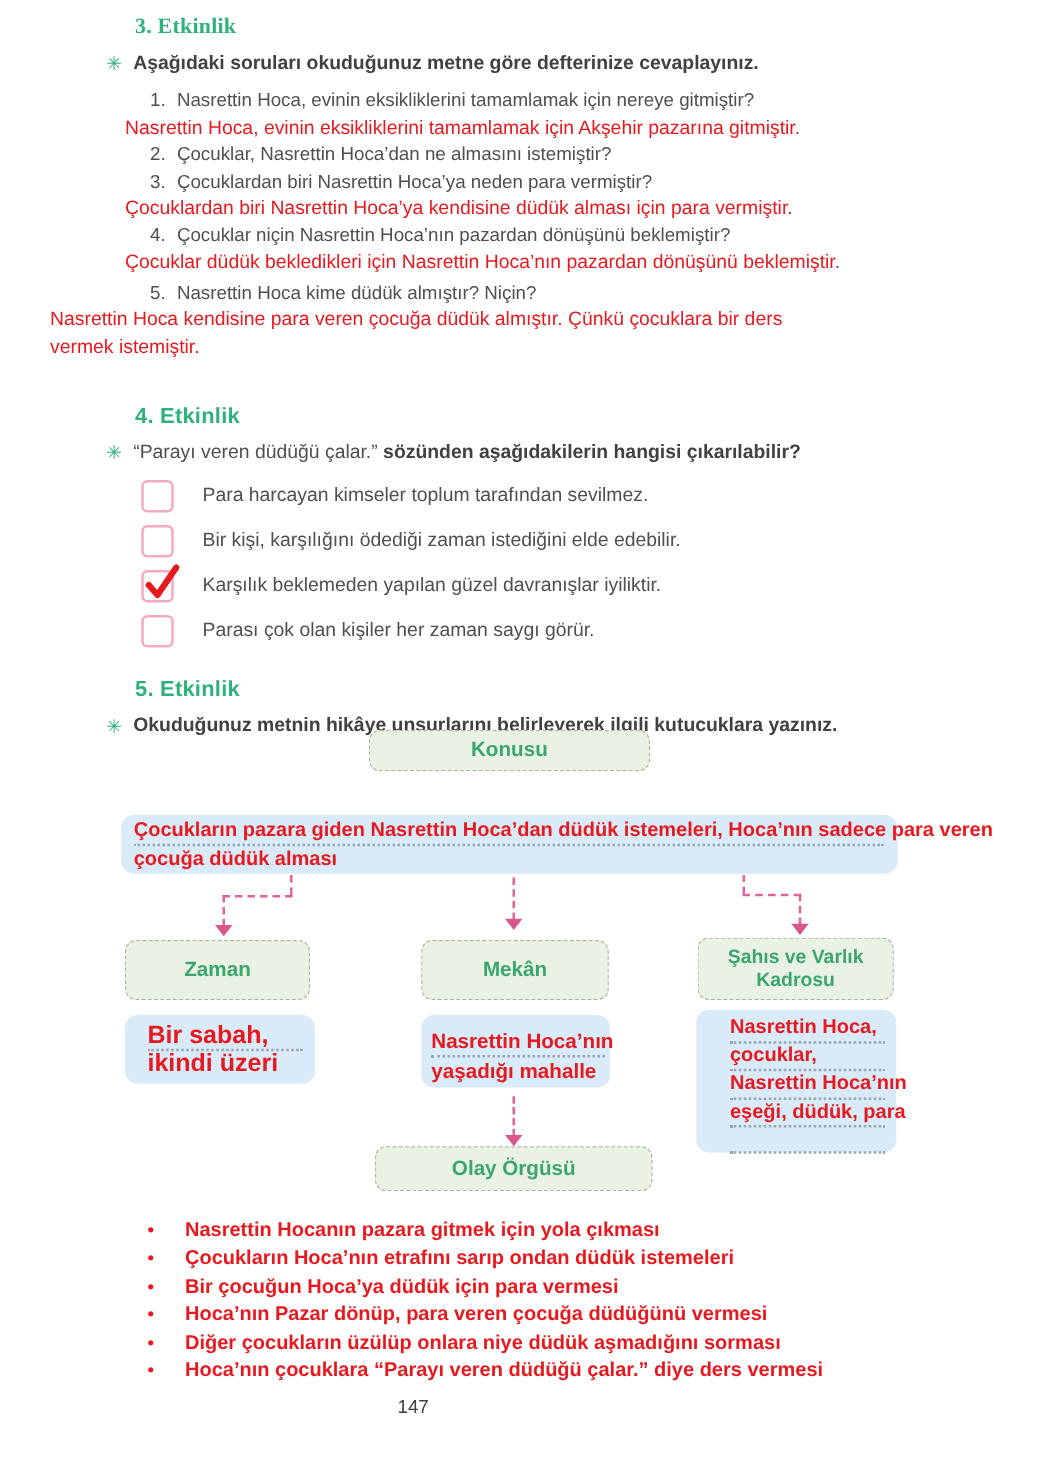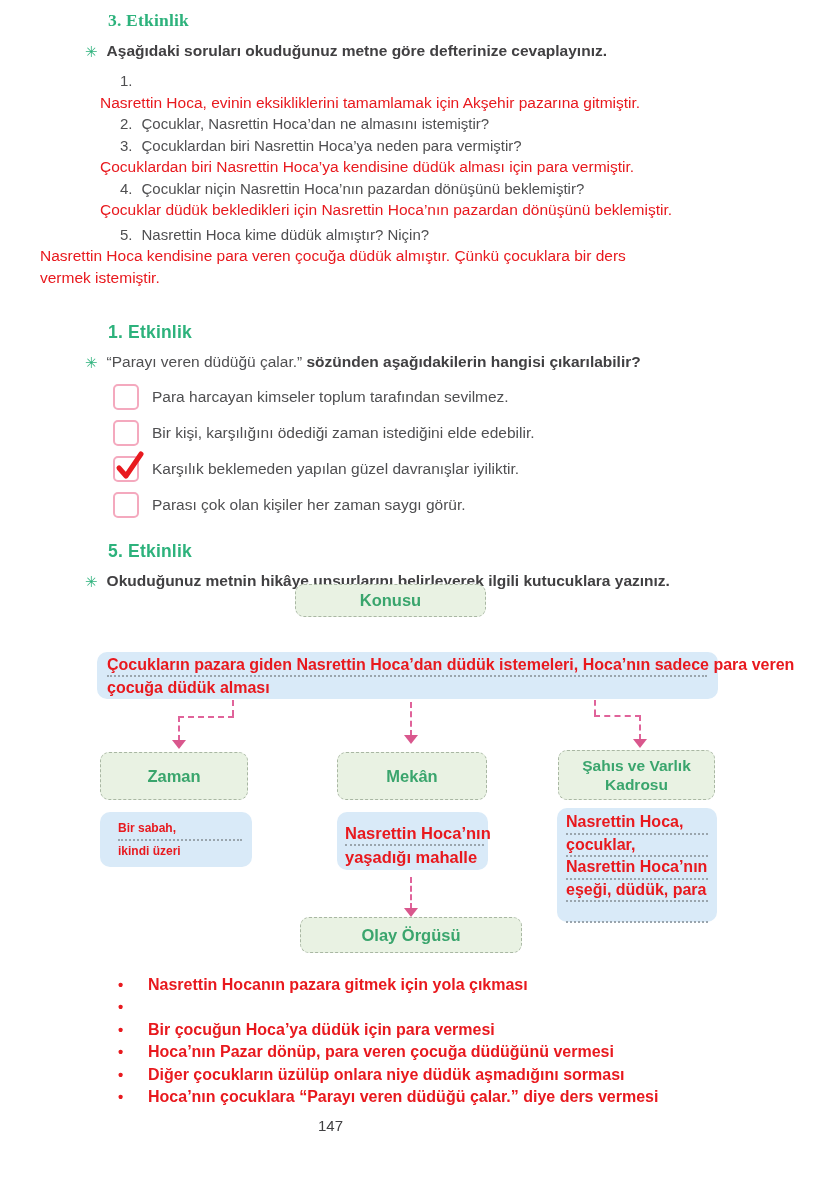--- a/index.html
+++ b/index.html
@@ -43,54 +43,54 @@
   }
   .qa-a {
     margin-left:100px; font-size:15.5px; color:#e8191e;
     line-height:21.5px;
   }
   .qa-q.gap-top { margin-top:3px; }
   #a5 { width:630px;margin-left:40px; }
 
   
   #options { position:absolute; left:113px; top:384px; }
-  .opt { display:flex; align-items:center; gap:13px; margin-bottom:10px; }
+  .opt { display:flex; align-items:center; gap:23px; margin-bottom:10px; }
   .cbox {
     position:relative; width:26px; height:26px; flex:0 0 26px;
     border:2px solid #f4a9be; border-radius:5px; background:#fff;
   }
   .checkmark-svg { position:absolute; left:-2px; top:-8px; }
   .opt-label { font-size:15.5px; color:#4f4f51; }
 
   
   .gbox {
     position:absolute; background:#e9f2e3;
     border:1.5px dashed #a9b7a3; border-radius:9px;
     color:#3aa56d; text-align:center; font-size:16.5px; font-weight:bold;
     display:flex; flex-direction:column; justify-content:center;
   }
-  #box-konusu { left:295px; top:584px; width:191px; height:33px; }
+  #box-konusu { left:295px; top:584px; width:225px; height:33px; }
   #box-zaman  { left:100px; top:752px; width:148px; height:48px; }
   #box-mekan  { left:337px; top:752px; width:150px; height:48px; }
   #box-sahis  { left:558px; top:750px; width:157px; height:50px; font-size:15.5px; line-height:19px; }
   #box-olay   { left:300px; top:917px; width:222px; height:36px; }
 
   .bbox {
     position:absolute; background:#d9eaf8; border-radius:10px;
     color:#e8191e; font-weight:bold;
   }
   .dotline { border-bottom:2px dotted #9aa5ad; }
   #ans-konusu { left:97px; top:652px; width:621px; height:47px; font-size:16px; padding:2px 0 0 10px; }
   #ans-konusu .l1 { white-space:nowrap; overflow:visible; line-height:21px; width:600px;text-align:right; }
   #ans-konusu .l2 { line-height:21px; }
-  #ans-zaman { left:100px; top:812px; width:152px; height:55px; font-size:12px; padding:6px 10px 0 18px; }
+  #ans-zaman { left:100px; top:812px; width:152px; height:55px; font-size:20px; padding:6px 10px 0 18px; }
   #ans-zaman div { line-height:21px; }
   #ans-mekan { left:337px; top:812px; width:151px; height:58px; font-size:16.5px; padding:10px 4px 0 8px; }
   #ans-mekan div { line-height:22px; white-space:nowrap; }
-  #ans-sahis { left:557px; top:808px; width:160px; height:114px; font-size:16px; padding:4px 9px 0 9px; }
+  #ans-sahis { left:557px; top:808px; width:160px; height:114px; font-size:16px; padding:4px 9px 0 27px; }
   #ans-sahis div { line-height:20.5px; white-space:nowrap; }
   .empty-line { height:20.5px; }
 
   
   .dashv { position:absolute; width:0; border-left:2.5px dashed #e0639a; }
   .dashh { position:absolute; height:0; border-top:2.5px dashed #e0639a; }
   .ahead {
     position:absolute; width:0; height:0;
     border-left:7px solid transparent; border-right:7px solid transparent;
     border-top:9px solid #d9578d;
@@ -115,20 +115,21 @@
   <div id="h-act3" class="act-heading">3. Etkinlik</div>
 
   <div id="instr-3" class="instr">
     <span class="star">✳</span>
     <span>Aşağıdaki soruları okuduğunuz metne göre defterinize cevaplayınız.</span>
   </div>
 
   <div id="qa">
     <div class="qa-q">
       <span>1.</span>
+      <span>Nasrettin Hoca, evinin eksikliklerini tamamlamak için nereye gitmiştir?</span>
     </div>
     <div class="qa-a">Nasrettin Hoca, evinin eksikliklerini tamamlamak için Akşehir pazarına gitmiştir.</div>
 
     <div class="qa-q">
       <span>2.</span>
       <span>Çocuklar, Nasrettin Hoca’dan ne almasını istemiştir?</span>
     </div>
 
     <div class="qa-q">
       <span>3.</span>
@@ -142,21 +143,21 @@
     </div>
     <div class="qa-a">Çocuklar düdük bekledikleri için Nasrettin Hoca’nın pazardan dönüşünü beklemiştir.</div>
 
     <div class="qa-q gap-top">
       <span>5.</span>
       <span>Nasrettin Hoca kime düdük almıştır? Niçin?</span>
     </div>
     <div class="qa-a" id="a5">Nasrettin Hoca kendisine para veren çocuğa düdük almıştır. Çünkü çocuklara bir ders vermek istemiştir.</div>
   </div>
 
-  <div id="h-act4" class="act-heading">1. Etkinlik</div>
+  <div id="h-act4" class="act-heading">4. Etkinlik</div>
 
   <div id="instr-4" class="instr">
     <span class="star">✳</span>
     <span>
       <span class="q4-quote">“Parayı veren düdüğü çalar.”</span>
       <span>sözünden aşağıdakilerin hangisi çıkarılabilir?</span>
     </span>
   </div>
 
   <div id="options">
@@ -239,20 +240,21 @@
 
   <div id="box-olay" class="gbox">Olay Örgüsü</div>
 
   <div id="events">
     <div class="ev">
       <span class="ev-bullet">•</span>
       <span>Nasrettin Hocanın pazara gitmek için yola çıkması</span>
     </div>
     <div class="ev">
       <span class="ev-bullet">•</span>
+      <span>Çocukların Hoca’nın etrafını sarıp ondan düdük istemeleri</span>
     </div>
     <div class="ev">
       <span class="ev-bullet">•</span>
       <span>Bir çocuğun Hoca’ya düdük için para vermesi</span>
     </div>
     <div class="ev">
       <span class="ev-bullet">•</span>
       <span>Hoca’nın Pazar dönüp, para veren çocuğa düdüğünü vermesi</span>
     </div>
     <div class="ev">

